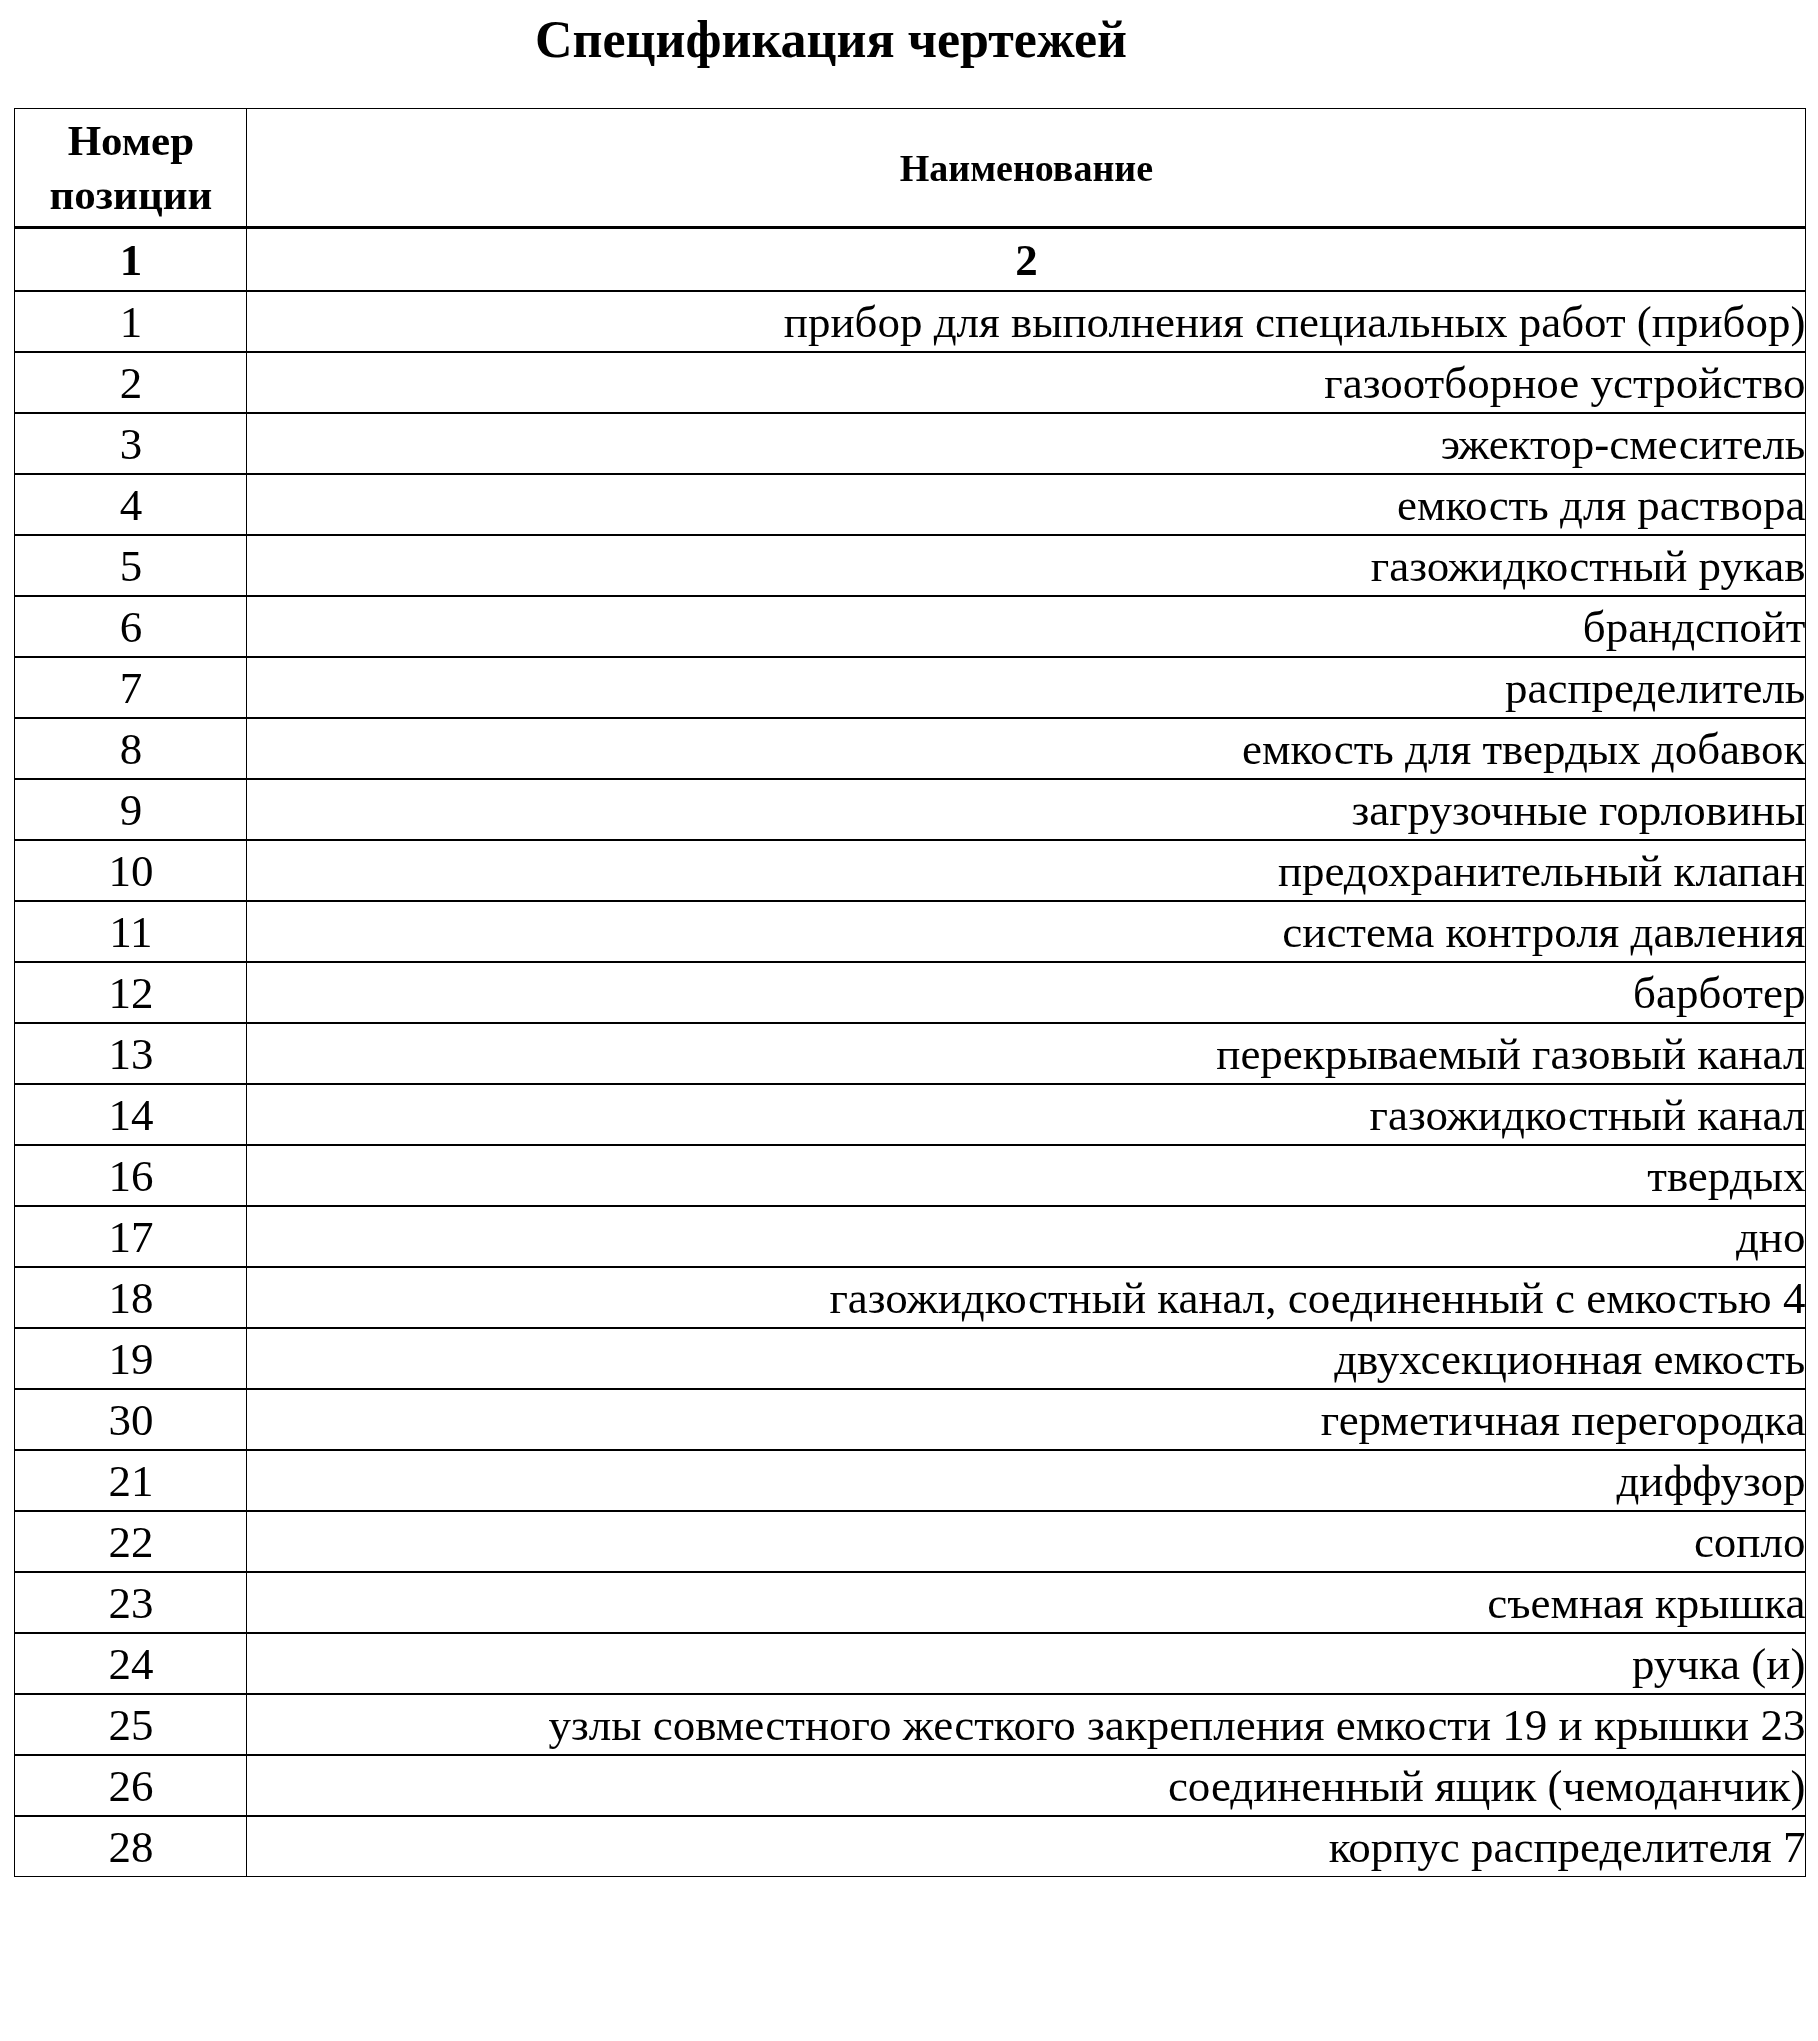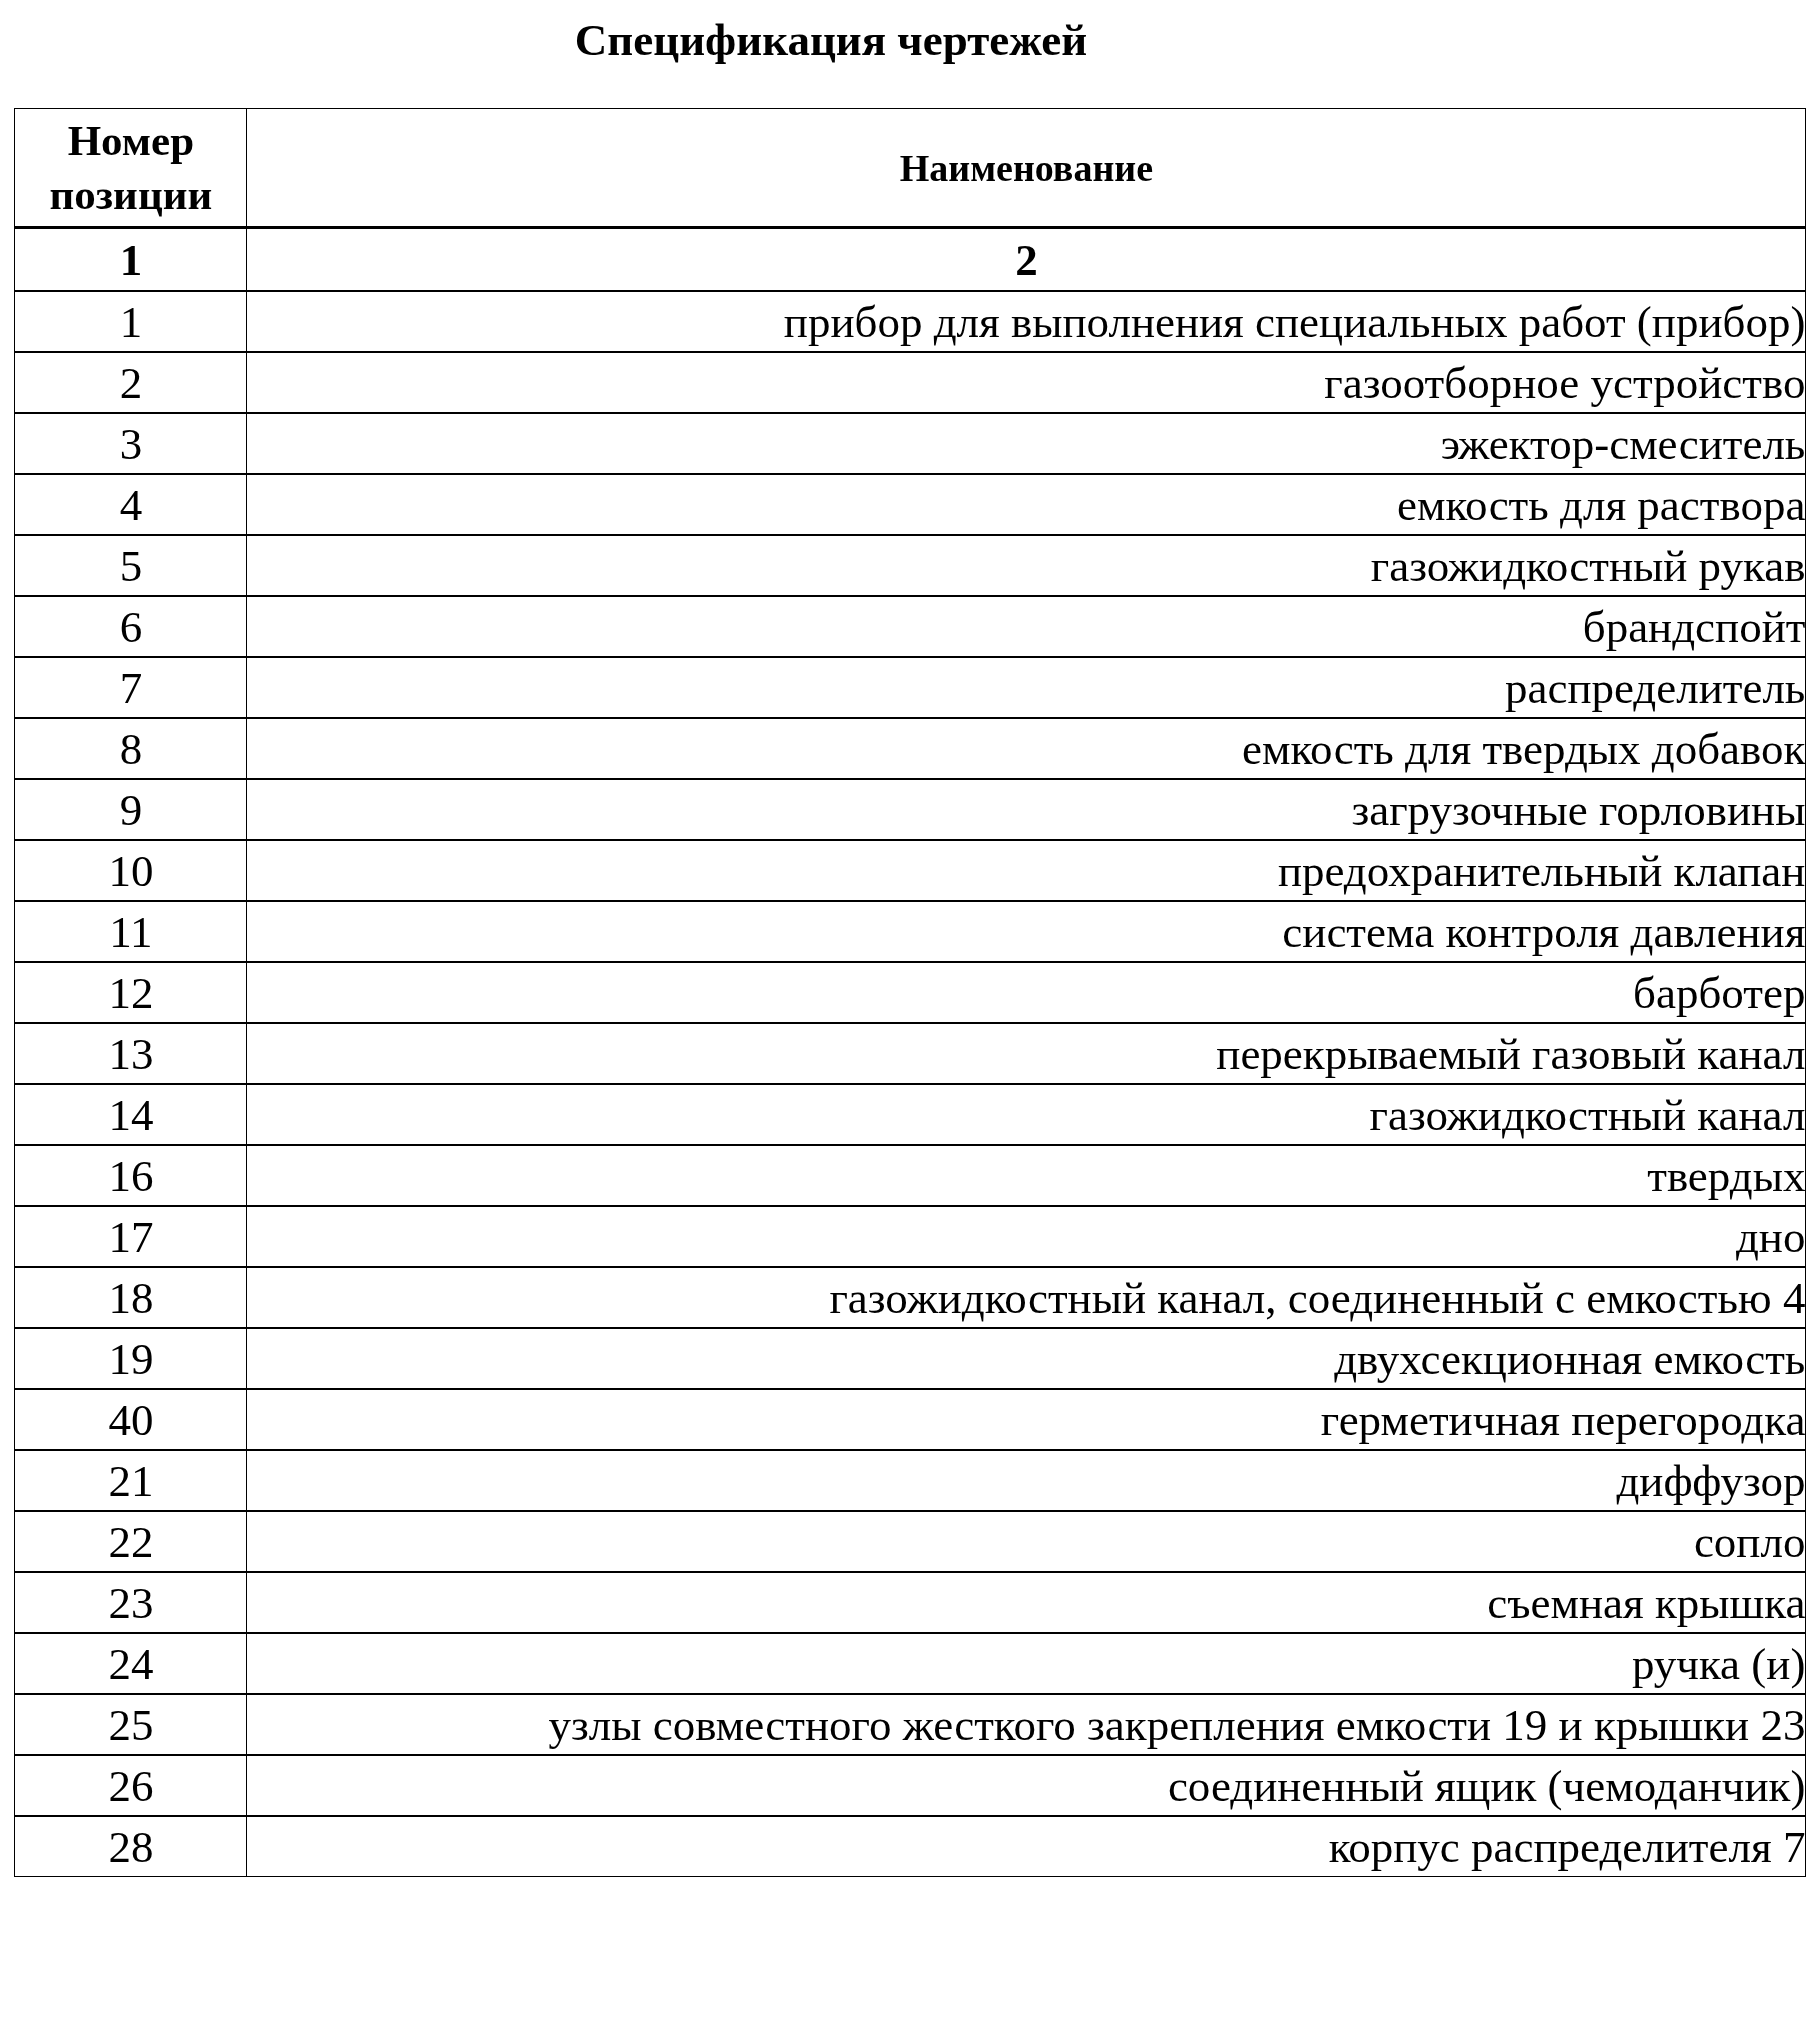--- a/index.html
+++ b/index.html
@@ -15,21 +15,21 @@
       font-family: "Liberation Serif", "DejaVu Serif", serif;
       color: #000000;
     }
     .title {
       position: absolute;
       left: 0;
       width: 1610px;
       top: 12.6px;
       text-align: center;
       font-weight: bold;
-      font-size: 45px;
+      font-size: 52px;
       line-height: 54px;
       padding-left: 52px;
       box-sizing: border-box;
     }
     table.spec {
       position: absolute;
       left: 14.4px;
       top: 85px;
       width: 1791px;
       border-collapse: collapse;
@@ -167,21 +167,21 @@
       </tr>
       <tr class="row">
         <td class="pos">18</td>
         <td class="name">газожидкостный канал, соединенный с емкостью 4</td>
       </tr>
       <tr class="row">
         <td class="pos">19</td>
         <td class="name">двухсекционная емкость</td>
       </tr>
       <tr class="row">
-        <td class="pos">40</td>
+        <td class="pos">30</td>
         <td class="name">герметичная перегородка</td>
       </tr>
       <tr class="row">
         <td class="pos">21</td>
         <td class="name">диффузор</td>
       </tr>
       <tr class="row">
         <td class="pos">22</td>
         <td class="name">сопло</td>
       </tr>

